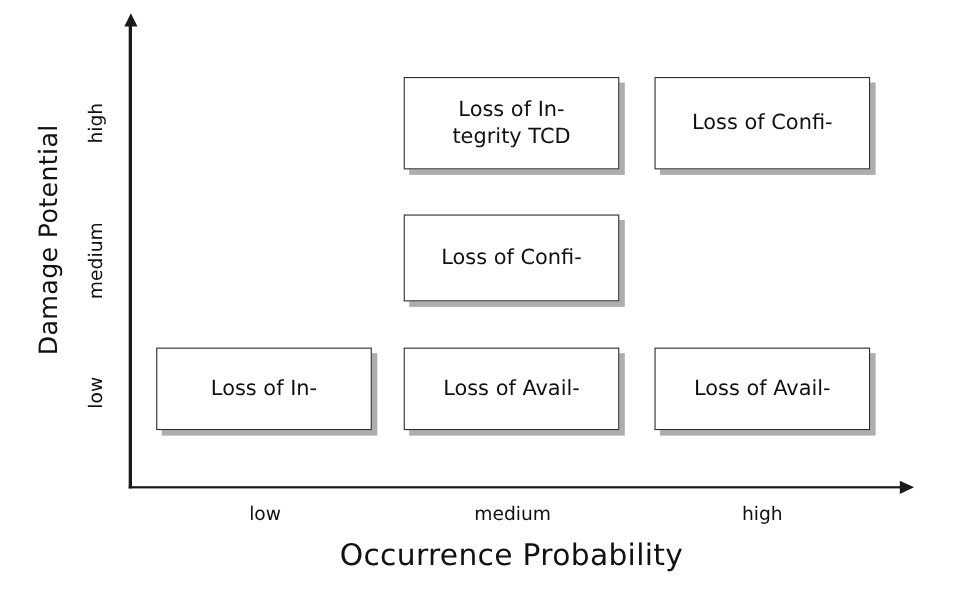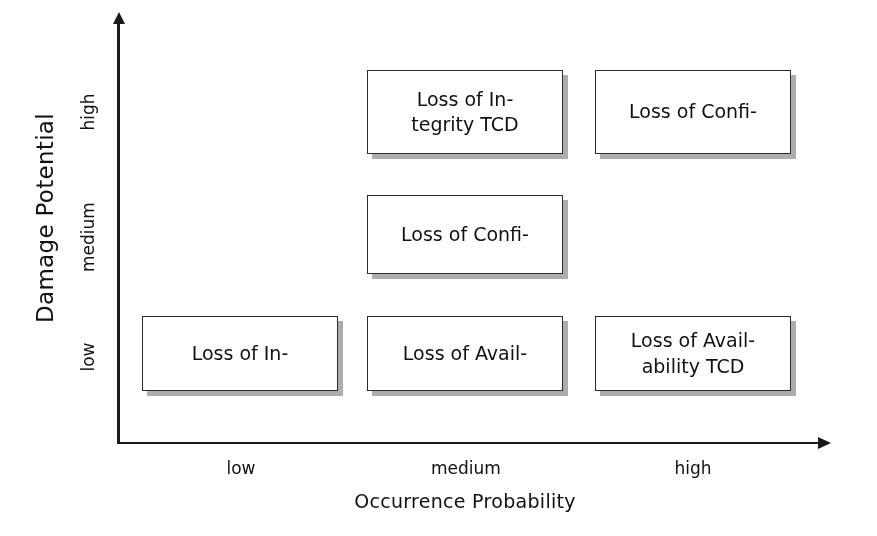--- a/index.html
+++ b/index.html
@@ -67,21 +67,21 @@
     font-size: 23px;
     letter-spacing: 0.3px;
     white-space: nowrap;
   }
   #x-axis-title {
     position: absolute;
     left: 220px;
     top: 490px;
     width: 490px;
     text-align: center;
-    font-size: 19px;
+    font-size: 27px;
     letter-spacing: 0.3px;
     white-space: nowrap;
   }
   .y-tick {
     position: absolute;
     width: 120px;
     text-align: center;
     transform: rotate(-90deg);
     font-size: 17px;
     white-space: nowrap;
@@ -167,16 +167,15 @@
   <div class="risk-box" id="box-integrity-pd">
     <span class="line">Loss of In-</span>
   </div>
 
   <div class="risk-box" id="box-availability-pd">
     <span class="line">Loss of Avail-</span>
   </div>
 
   <div class="risk-box" id="box-availability-tcd">
     <span class="line">Loss of Avail-</span>
-    <span class="line">ability TCD</span>
   </div>
 
 </div>
 
 </body></html>

